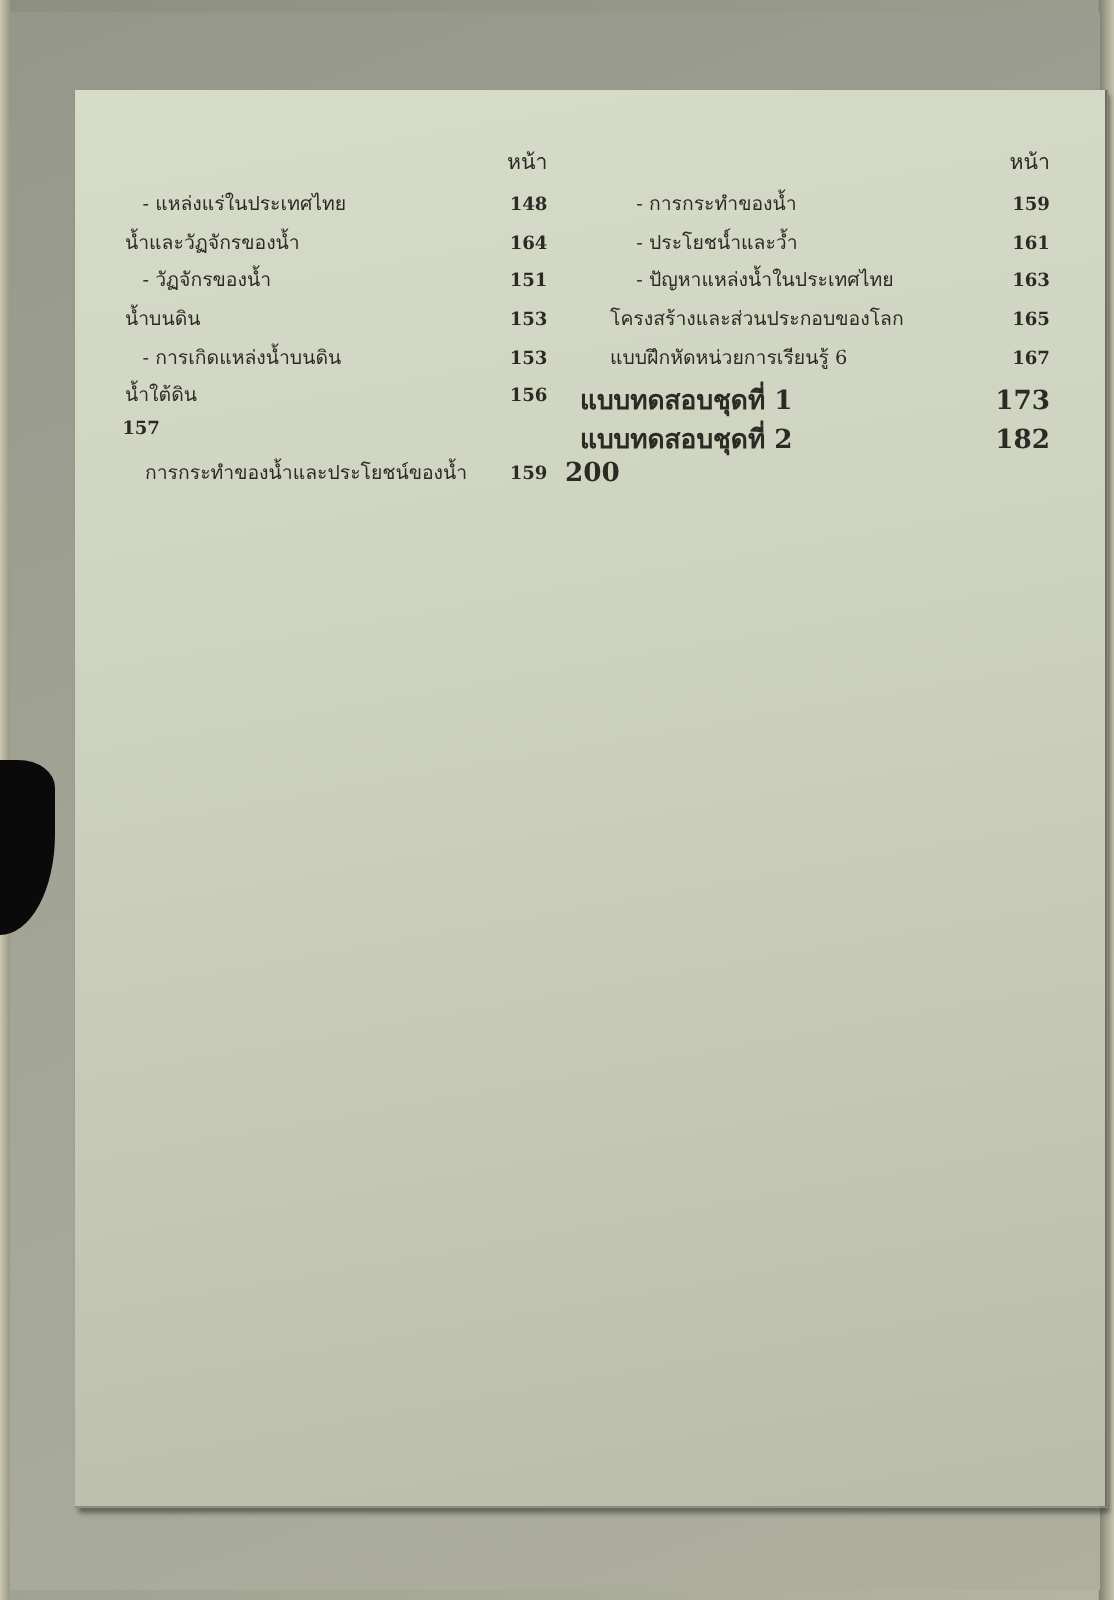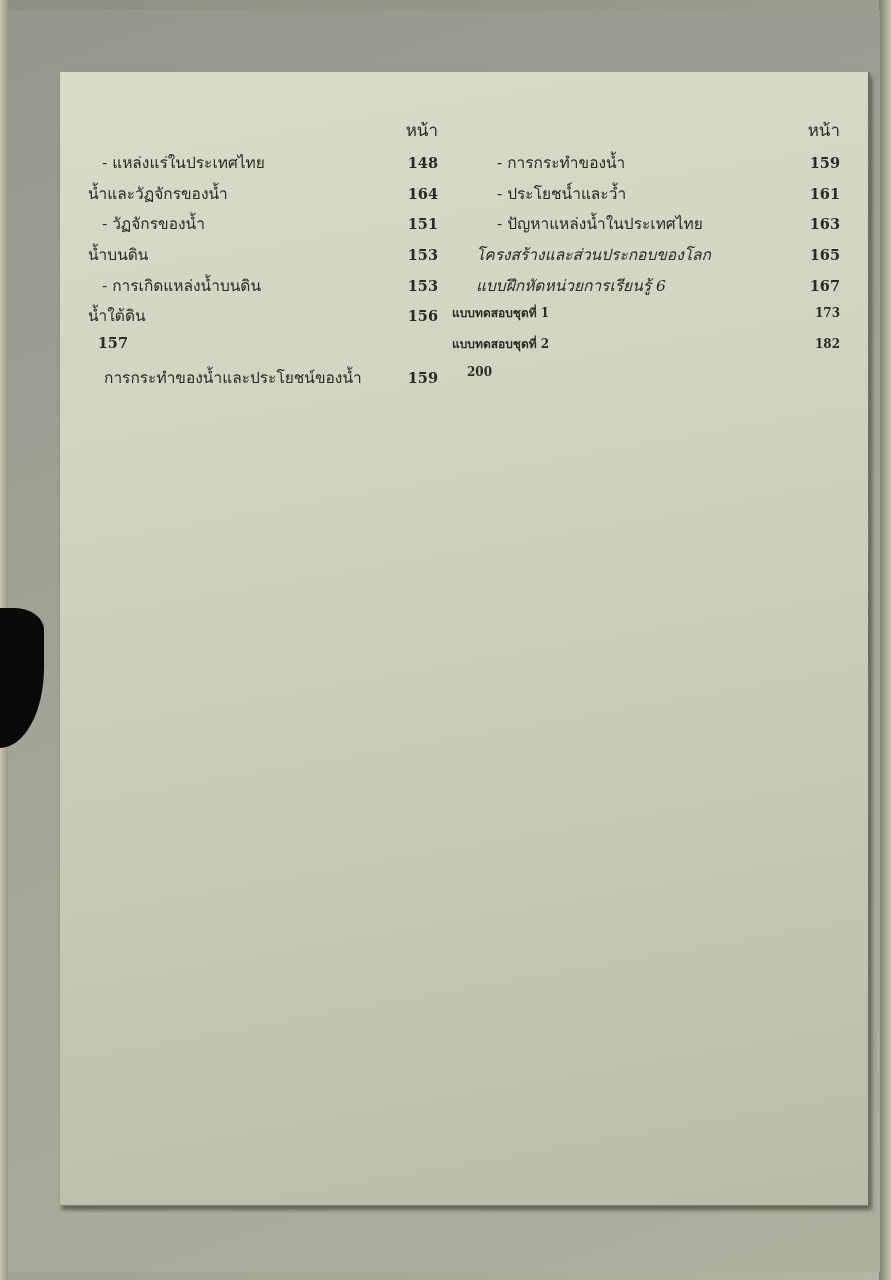--- a/index.html
+++ b/index.html
@@ -24,39 +24,40 @@
     position:absolute; left:0; top:608px; width:44px; height:140px;
     background:#0a0a0a;
     border-radius: 0 40px 60px 0 / 0 30px 110px 0;
   }
   .page {
     position:absolute; left:60px; top:72px; width:808px; height:1133px;
     background: linear-gradient(170deg, #d6dcc8 0%, #cfd4c0 35%, #c3c7b3 70%, #b9bca9 100%);
     box-shadow: 2px 4px 4px rgba(40,40,30,0.55);
     border-right: 2px solid #6e7062;
     border-bottom: 1px solid #7c7e6f;
+    padding-left: 16px;
   }
   .col {
     position:absolute; top:46px;
   }
   .col.left  { left:28px;  width:350px; }
   .col.right { left:392px; width:388px; }
   .header-row {
     text-align:right; font-size:17px; color:#2a2a25; height:32px; line-height:24px;
   }
   .entry {
     display:flex; justify-content:space-between; align-items:baseline;
     height:30.7px; font-size:15.5px; color:#2b2b26; white-space:nowrap;
   }
-  .entry .title { flex:1; }
+  .entry .title { flex:1;margin-left:12px; }
   .entry .page-no { font-size:14.5px; min-width:40px; text-align:right;font-weight:bold; }
   .entry.sub .title { padding-left:14px; }
   .entry.sub2 .title { padding-left:45px; }
-  .entry.l1 .title { padding-left:24px;font-style:italic; }
-  .entry.bold .title, .entry.bold .page-no { font-weight:bold; font-size:12px; }
+  .entry.l1 .title { padding-left:24px; }
+  .entry.bold .title, .entry.bold .page-no { font-weight:bold; font-size:21px; }
 </style>
 </head>
 <body>
 
 <div class="left-strip"></div>
 <div class="right-strip"></div>
 <div class="outer-sheet"></div>
 <div class="tab-shadow"></div>
 
 <div class="page">

